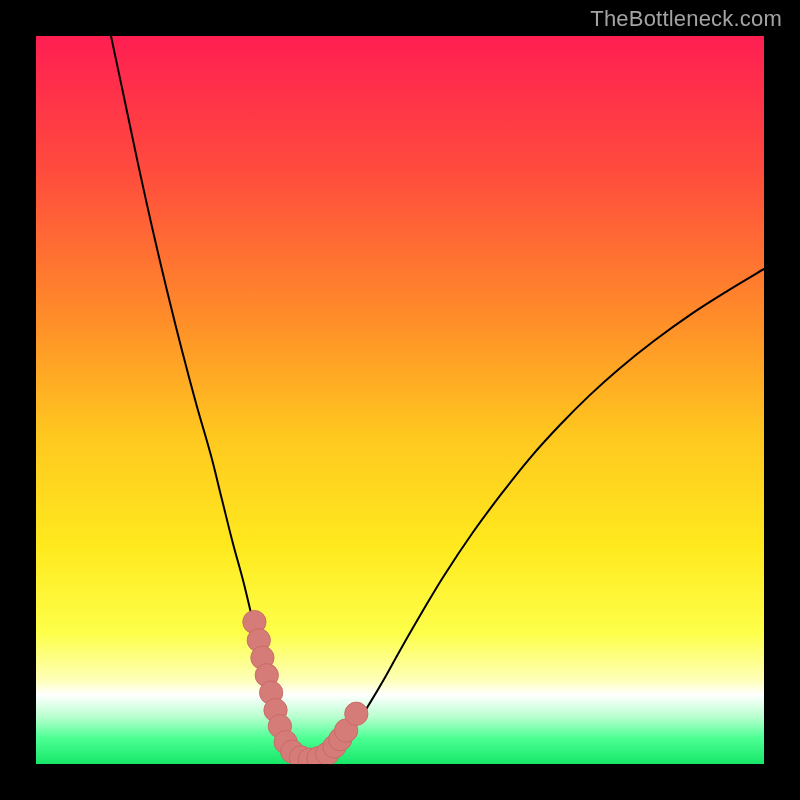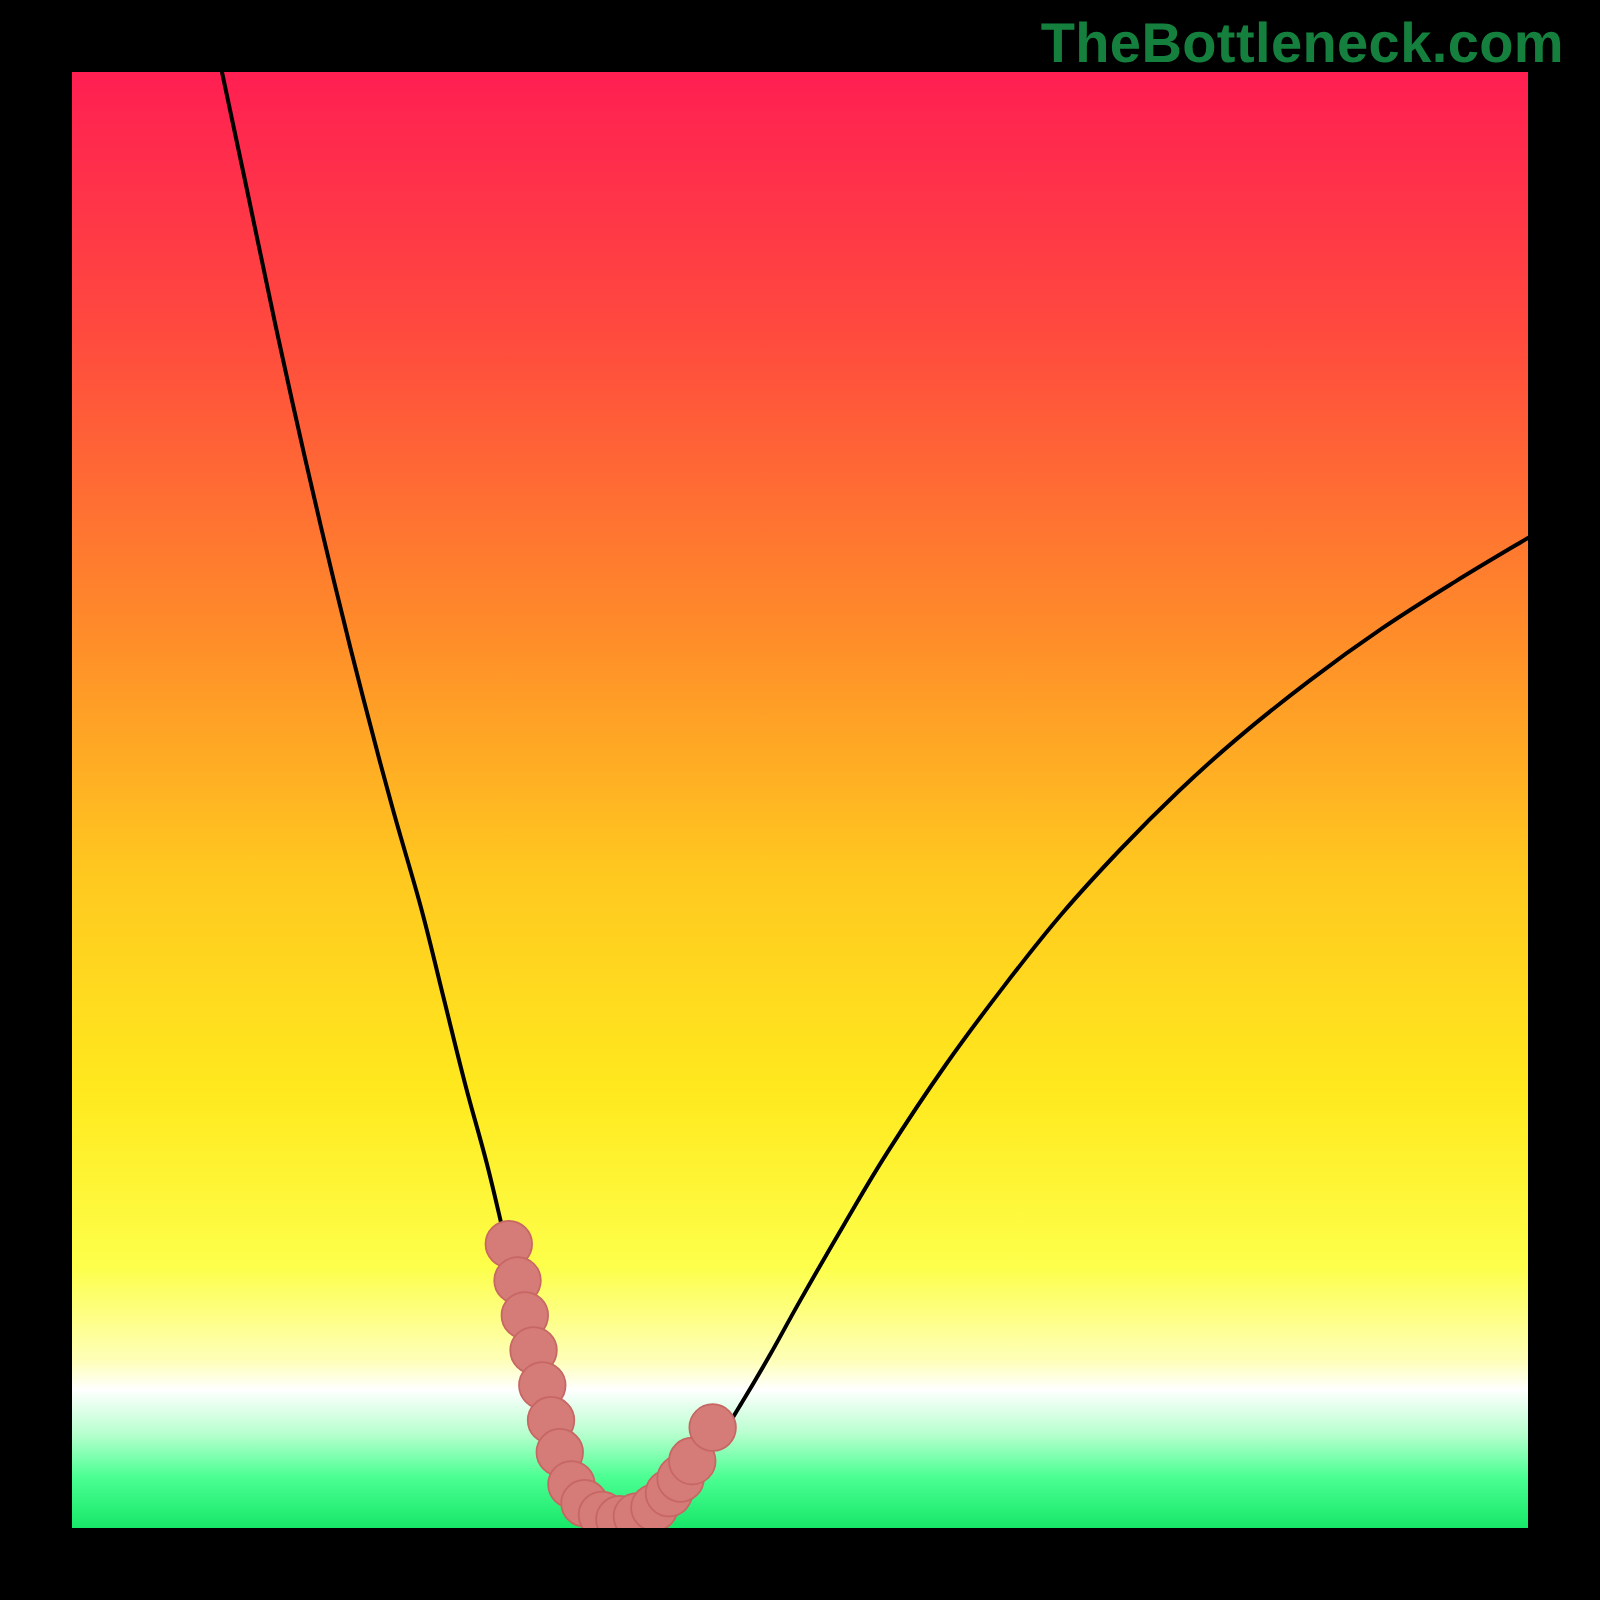--- a/index.html
+++ b/index.html
@@ -26,23 +26,23 @@
     overflow: hidden;
   }
   .gradient-bg {
     position: absolute;
     inset: 0;
   }
   .watermark {
     position: absolute;
     top: 6px;
     right: 18px;
-    color: #15803d;
-    font-size: 28px;
-    font-weight: 700;
+    color: #a3a3a3;
+    font-size: 22px;
+    font-weight: 400;
     letter-spacing: 0.2px;
     user-select: none;
   }
   svg.curves {
     position: absolute;
     inset: 0;
     width: 100%;
     height: 100%;
     pointer-events: none;
   }

